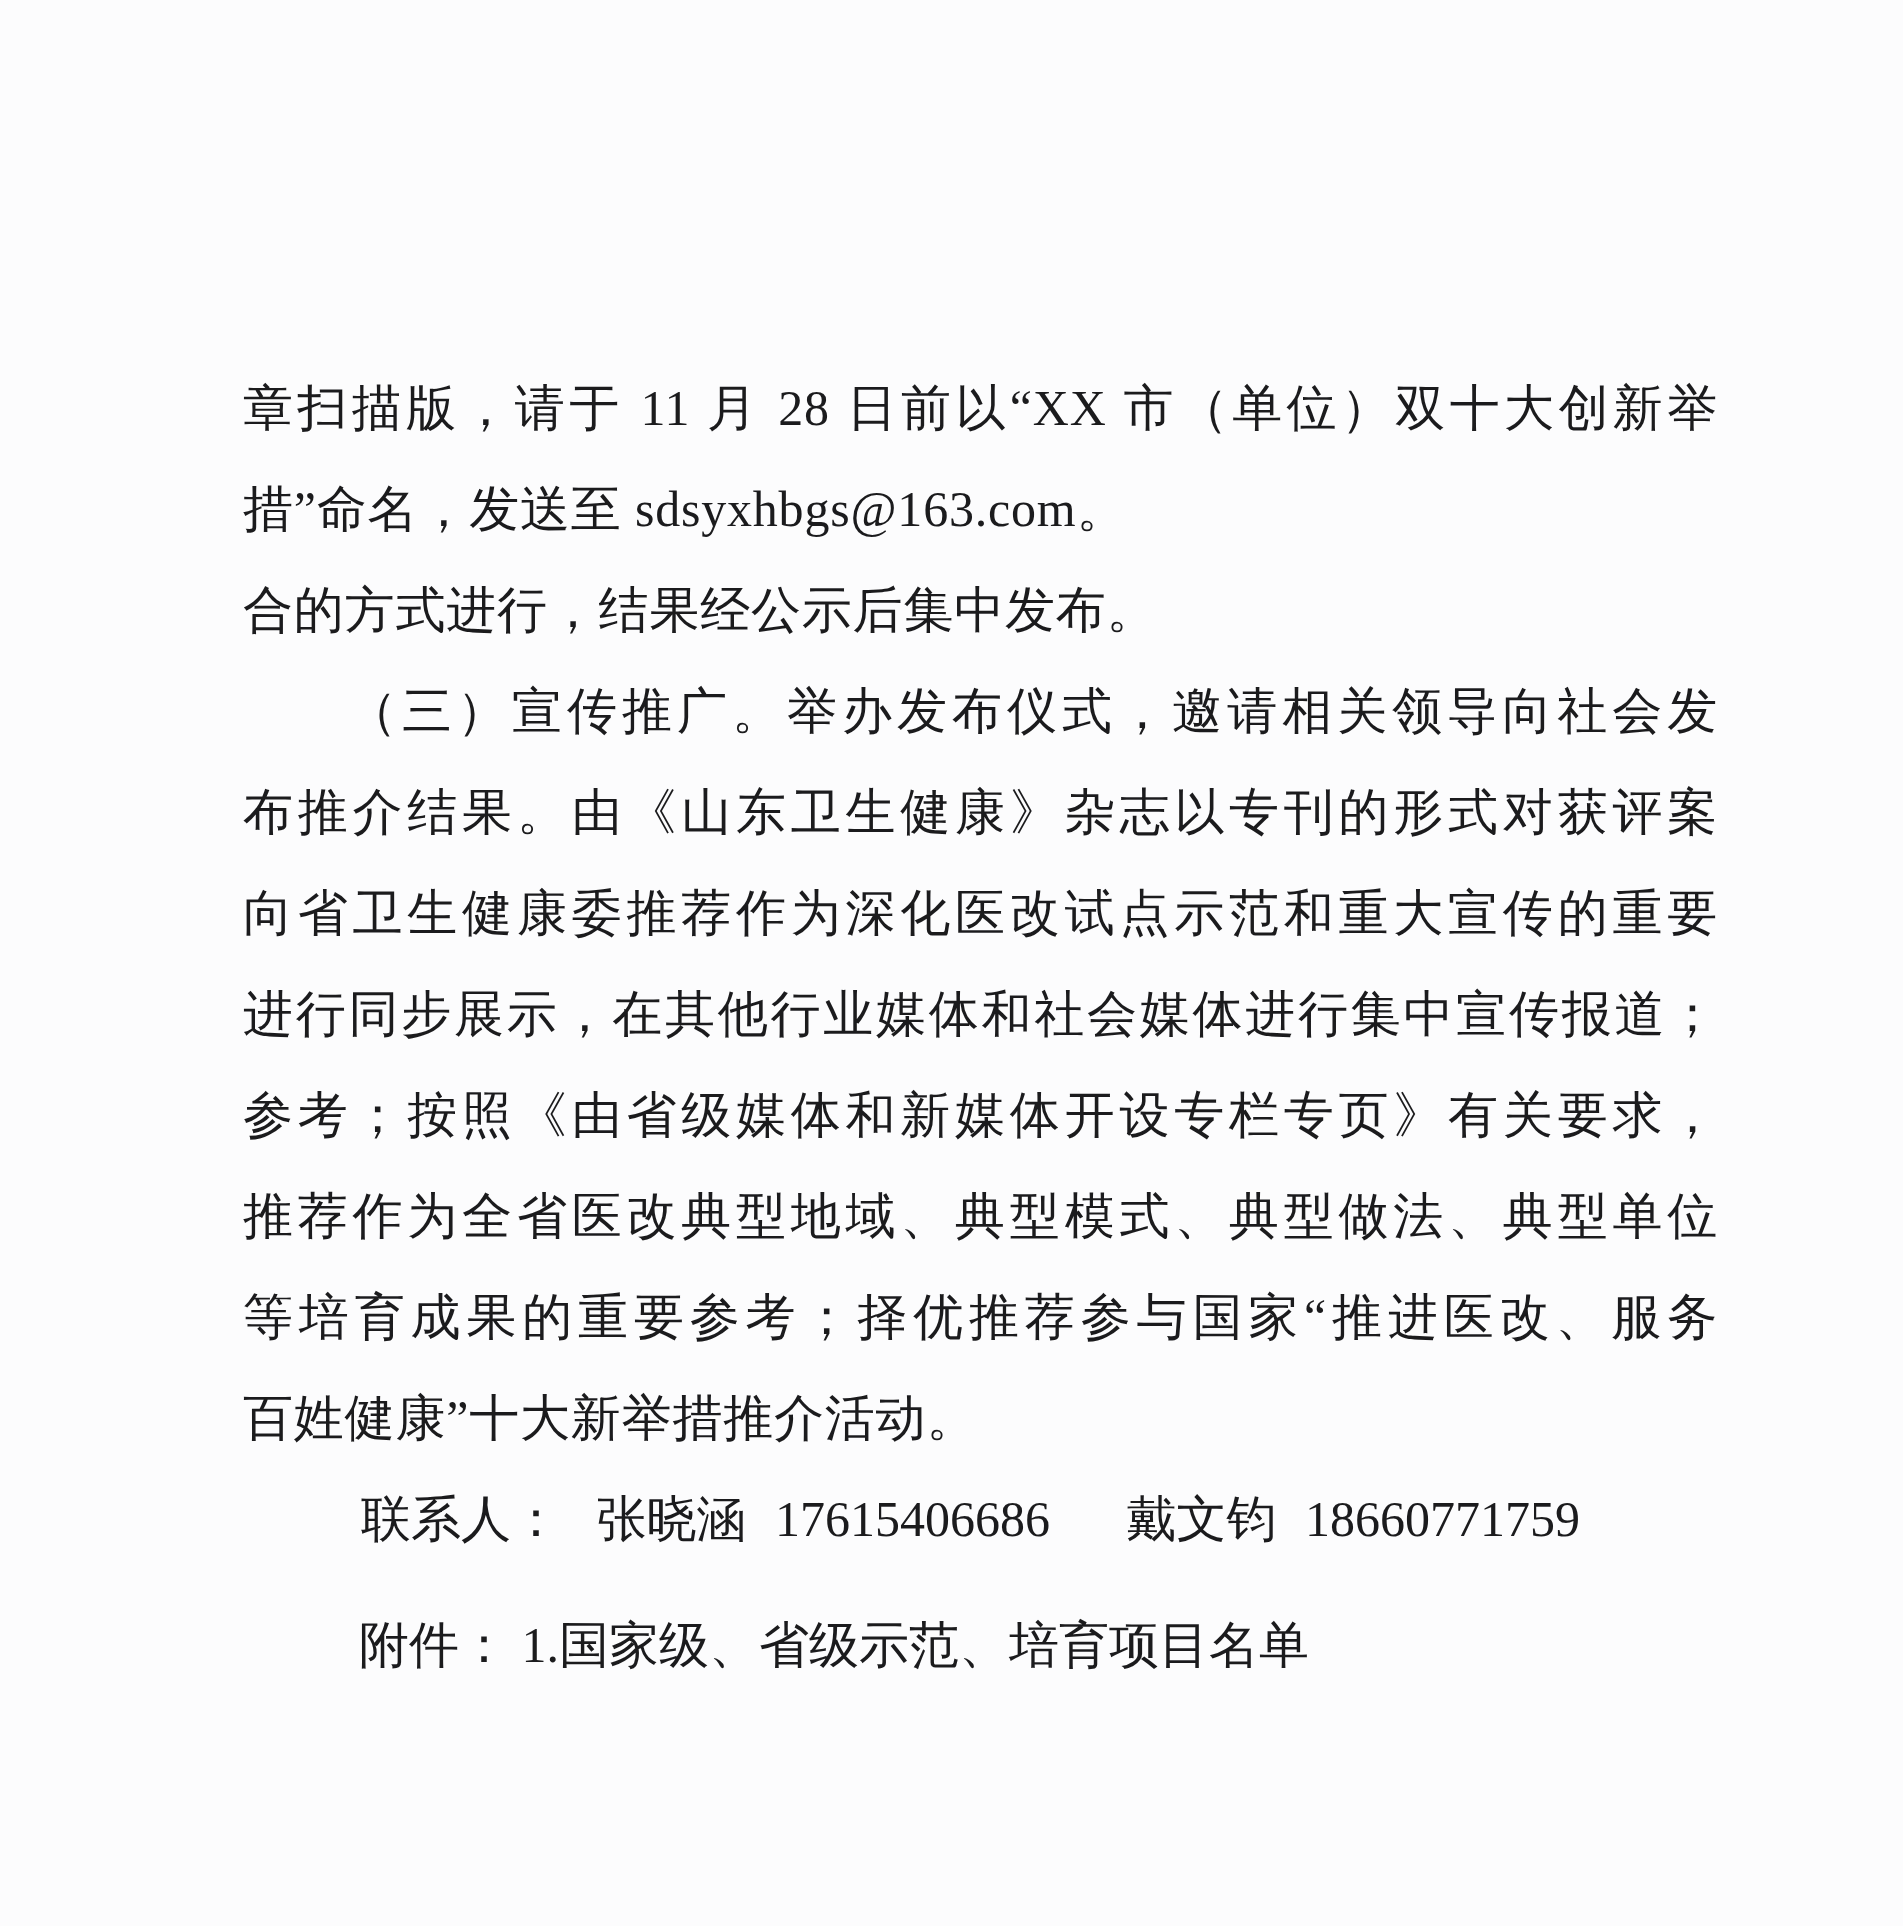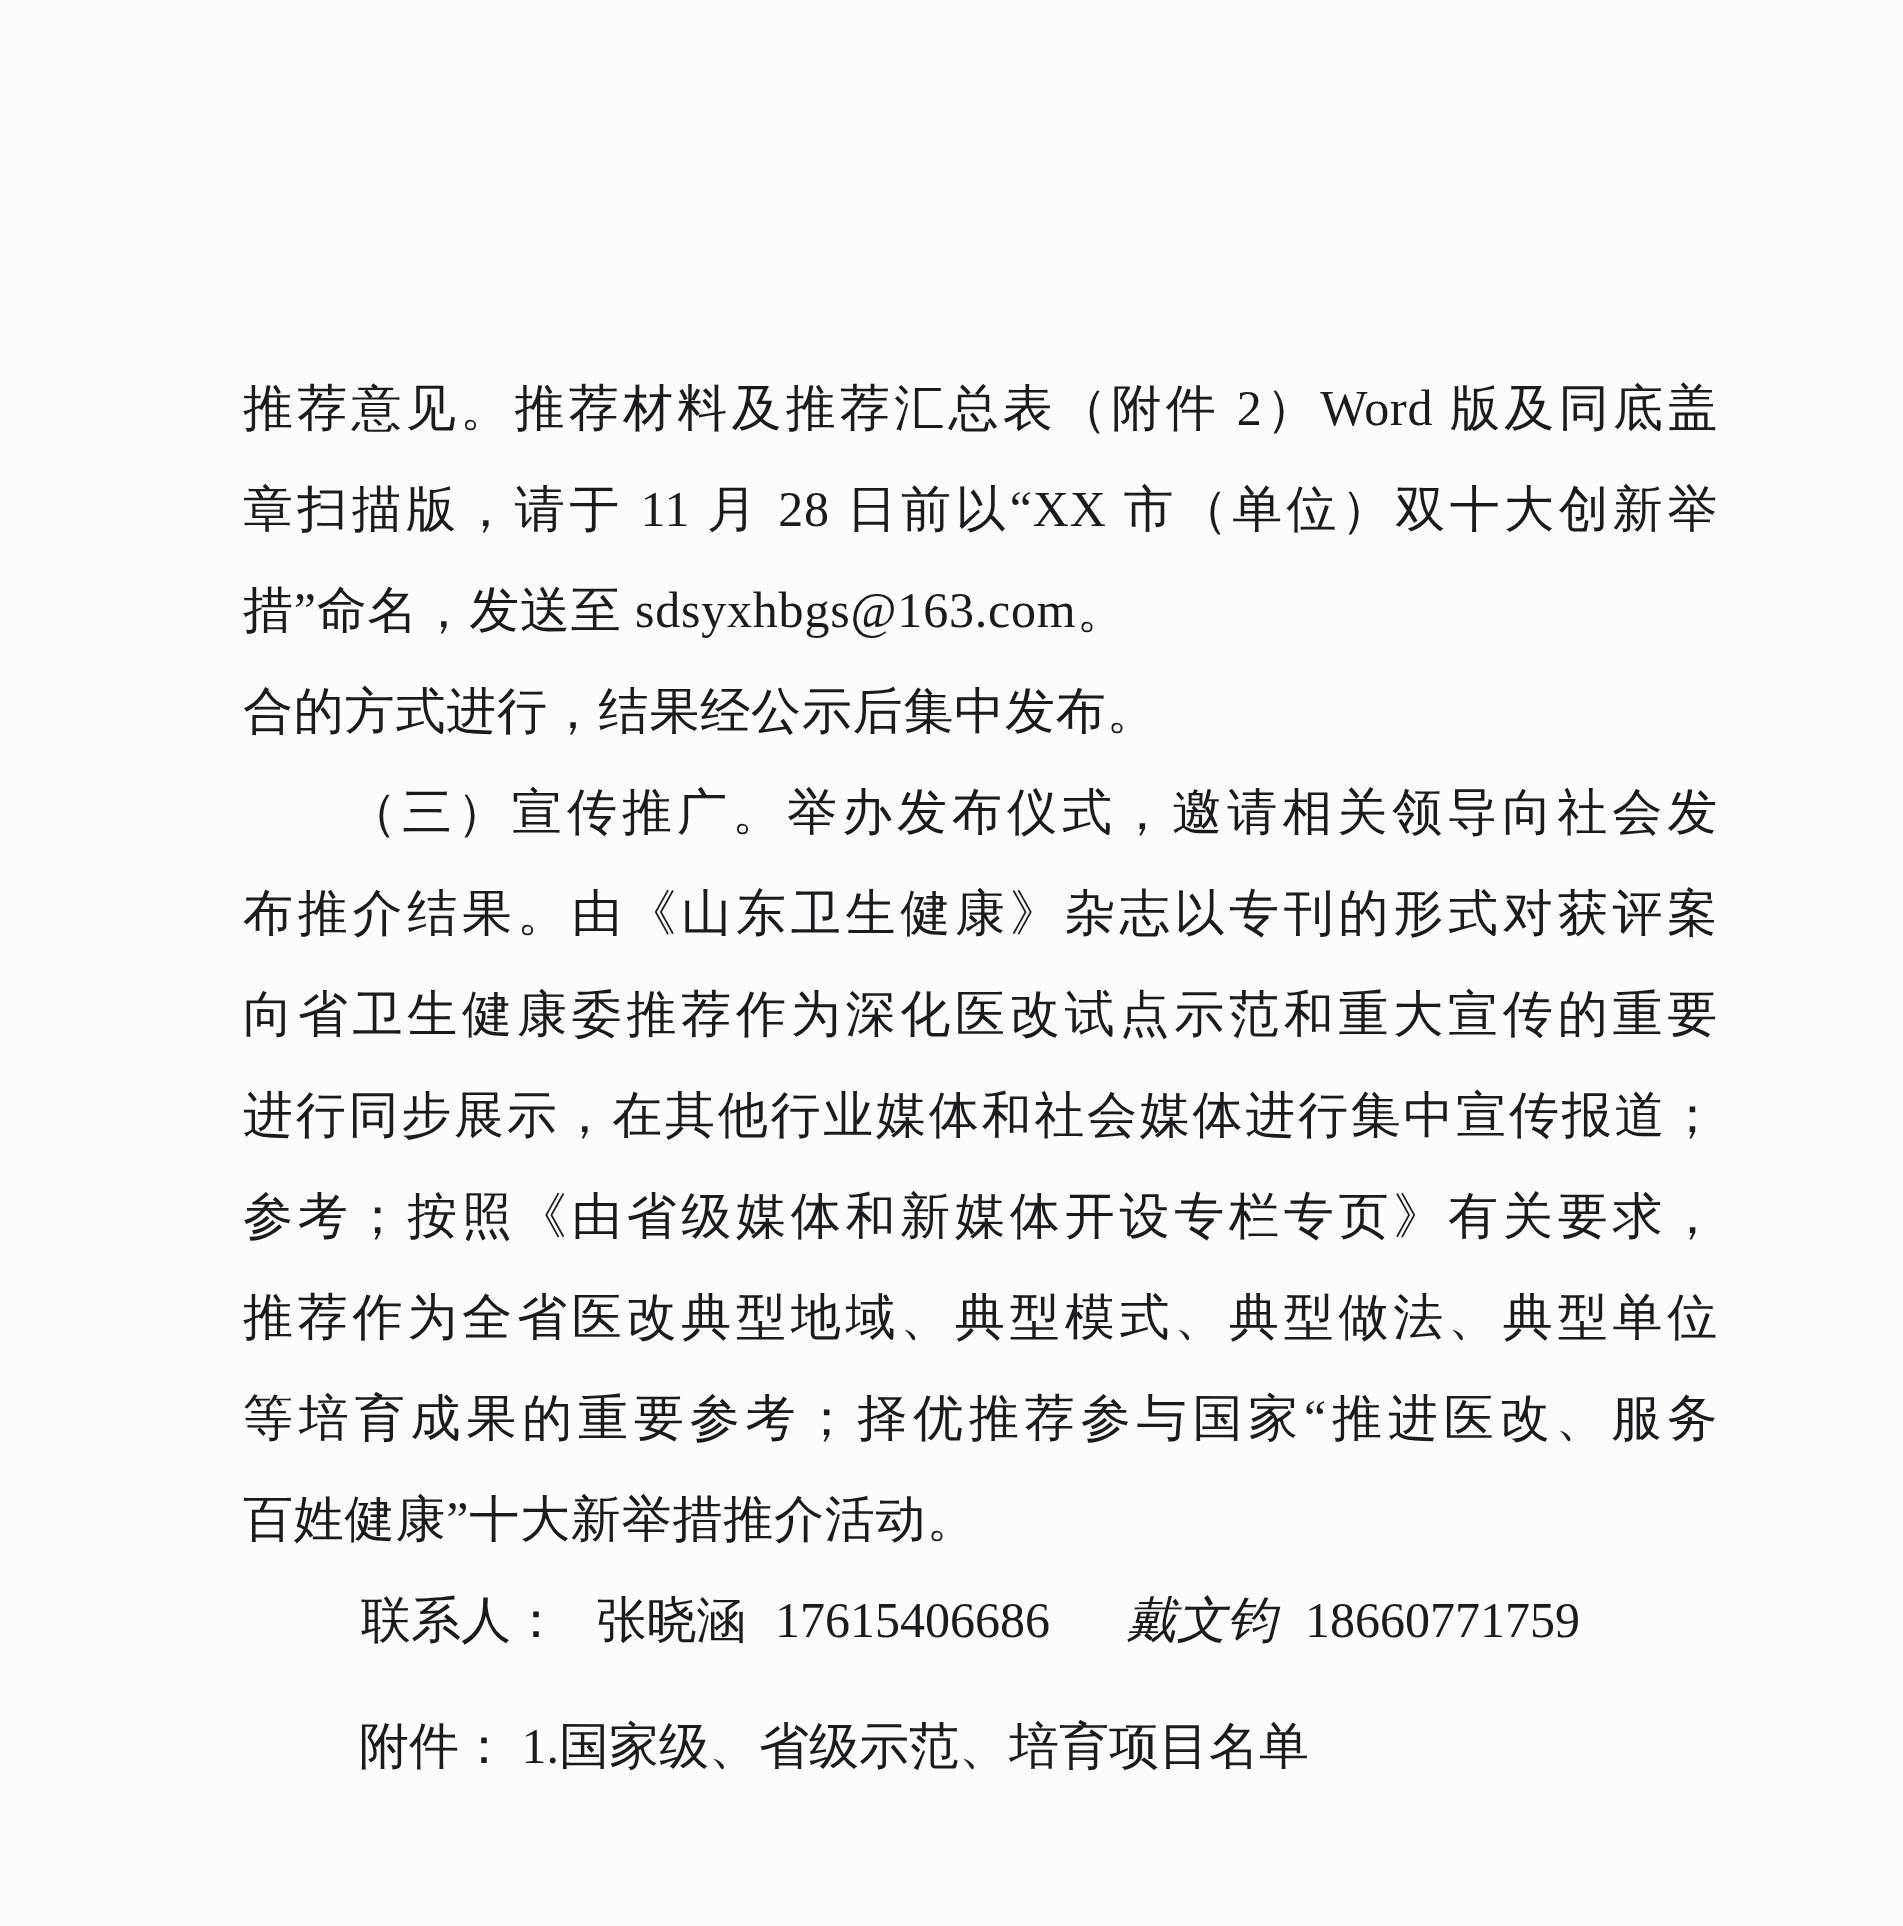--- a/index.html
+++ b/index.html
@@ -39,36 +39,35 @@
   
   .contact {
     height: 101px;
     line-height: 101px;
     font-size: 50px;
     padding-left: 118px;
     white-space: nowrap;
   }
   .contact .gap1 { margin-left: 23px; }
   .contact .phone { margin-left: 16px; }
-  .contact .gap2 { margin-left: 64px; font-style: italic; }
+  .contact .gap2 { margin-left: 64px; }
   
   .attach1 {
     margin-top: 25.4px;
     height: 101px; line-height: 101px;
     font-size: 50px; padding-left: 116px; white-space: nowrap;
   }
 </style>
 </head>
 <body>
 
 <div class="page">
 
   <div class="text-col">
     <div>
-        <div class="bline full">推荐意见。推荐材料及推荐汇总表（附件 2）Word 版及同底盖</div>
         <div class="bline full">章扫描版，请于 11 月 28 日前以“XX 市（单位）双十大创新举</div>
         <div class="bline">措”命名，发送至 <span class="email-like">sdsyxhbgs@163.com</span>。</div>
         <div class="bline">合的方式进行，结果经公示后集中发布。</div>
         <div class="bline ind full">（三）宣传推广。举办发布仪式，邀请相关领导向社会发</div>
         <div class="bline full">布推介结果。由《山东卫生健康》杂志以专刊的形式对获评案</div>
         <div class="bline full">向省卫生健康委推荐作为深化医改试点示范和重大宣传的重要</div>
         <div class="bline full">进行同步展示，在其他行业媒体和社会媒体进行集中宣传报道；</div>
         <div class="bline full">参考；按照《由省级媒体和新媒体开设专栏专页》有关要求，</div>
         <div class="bline full">推荐作为全省医改典型地域、典型模式、典型做法、典型单位</div>
         <div class="bline full">等培育成果的重要参考；择优推荐参与国家“推进医改、服务</div>

